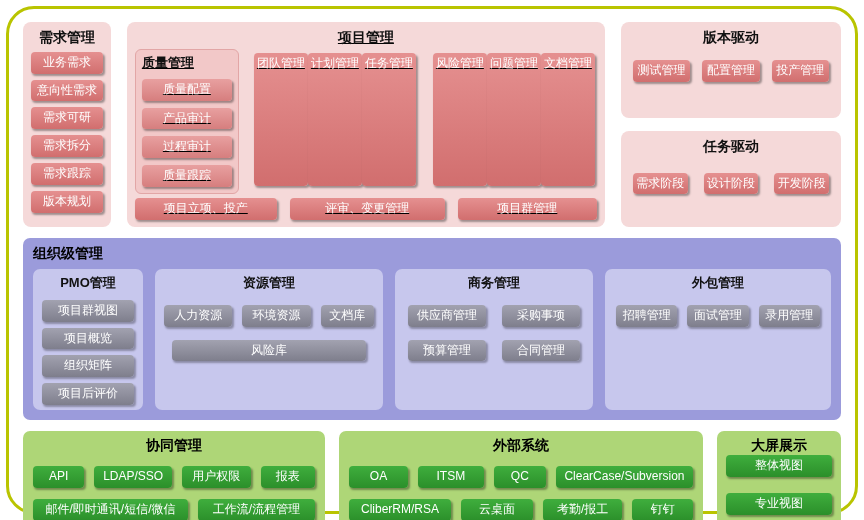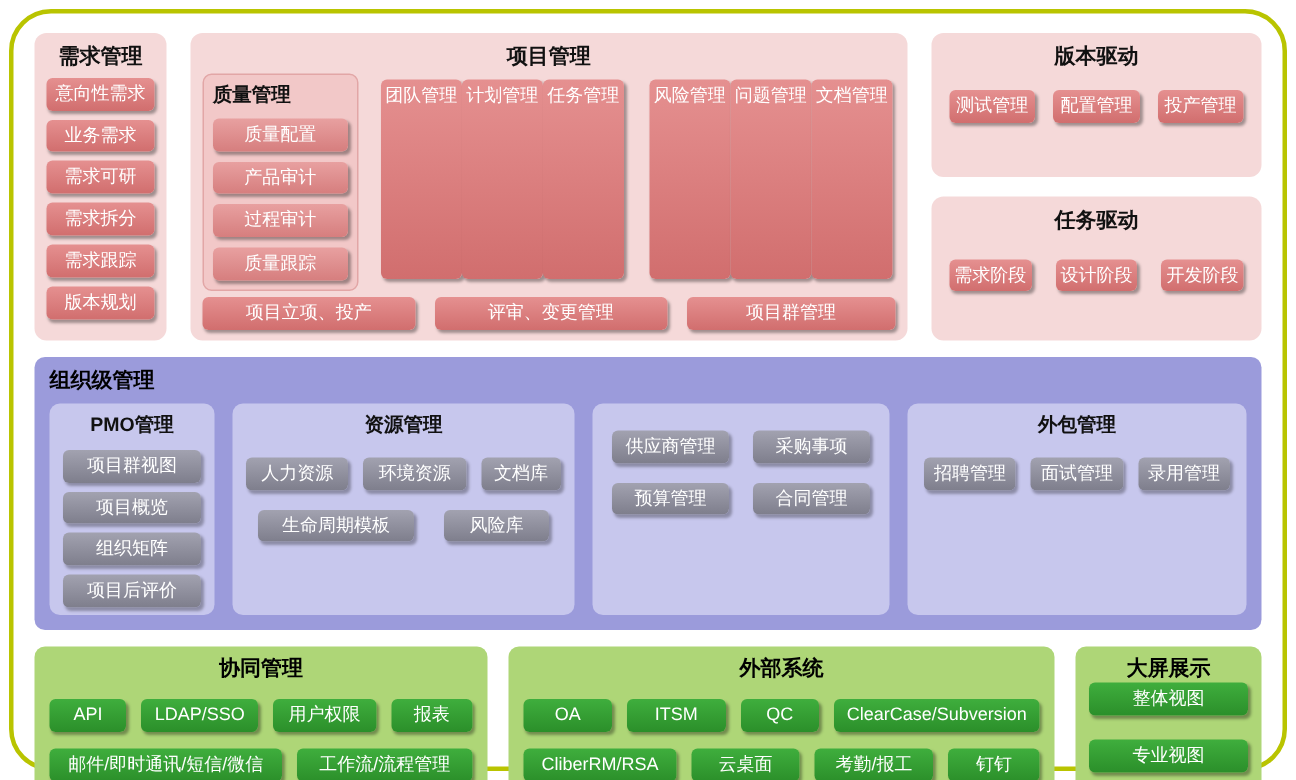--- a/index.html
+++ b/index.html
@@ -23,21 +23,21 @@
   .panel.pink { background: #f5d9d9; border-radius: 8px; padding: 7px 8px; }
   .ptitle { font-size: 14px; font-weight: bold; color: #111; text-align: center; line-height: 1.2; }
   .pbtn {
     background: linear-gradient(#e59090, #d16e6e);
     color: #fff; font-size: 12px; text-align: center;
     padding: 4px 3px; border-radius: 4px; line-height: 1.15;
     box-shadow: 1.5px 2px 2px rgba(0,0,0,0.35);
     white-space: nowrap; overflow: hidden;
   }
   .req { width: 112px; display: flex; flex-direction: column; gap: 6px; }
-  .project { flex: 1; display: flex; flex-direction: column; }
+  .project { flex: 1; display: flex; flex-direction: column; text-decoration: underline; }
   .pm-body { display: flex; gap: 13px; flex: 1; margin-top: 3px; }
   .quality {
     width: 104px; background: #f2c8c8; border: 1px solid #e2a6a6;
     border-radius: 6px; padding: 4px 6px 6px;
     display: flex; flex-direction: column; gap: 7px;
   }
   .qtitle { font-size: 13px; font-weight: bold; color: #111; text-align: left; }
   .pbtn.q { background: linear-gradient(#e8a0a0, #d67e7e); }
   .pm-col { flex: 1; display: flex; flex-direction: row; justify-content: center; padding: 4px 2px 8px; }
   .pm-bottom { display: flex; gap: 13px; margin-top: 4px; }
@@ -90,22 +90,22 @@
 </style>
 </head>
 <body>
 
 <div class="frame">
 
   <div class="row-top">
 
     <div class="panel pink req">
       <div class="ptitle">需求管理</div>
+      <div class="pbtn">业务需求</div>
       <div class="pbtn">意向性需求</div>
-      <div class="pbtn">业务需求</div>
       <div class="pbtn">需求可研</div>
       <div class="pbtn">需求拆分</div>
       <div class="pbtn">需求跟踪</div>
       <div class="pbtn">版本规划</div>
     </div>
 
     <div class="panel pink project">
       <div class="ptitle">项目管理</div>
       <div class="pm-body">
         <div class="quality">
@@ -166,26 +166,26 @@
       </div>
 
       <div class="org-sub resource">
         <div class="sub-title">资源管理</div>
         <div class="btn-row">
           <div class="gbtn">人力资源</div>
           <div class="gbtn">环境资源</div>
           <div class="gbtn" style="flex:0.75">文档库</div>
         </div>
         <div class="btn-row" style="padding:0 8px; gap:20px;">
-          <div class="gbtn" style="flex:1.55">生命周期模板</div>
           <div class="gbtn">风险库</div>
         </div>
       </div>
 
       <div class="org-sub business">
+        <div class="sub-title">商务管理</div>
         <div class="btn-row">
           <div class="gbtn">供应商管理</div>
           <div class="gbtn">采购事项</div>
         </div>
         <div class="btn-row">
           <div class="gbtn">预算管理</div>
           <div class="gbtn">合同管理</div>
         </div>
       </div>
 

